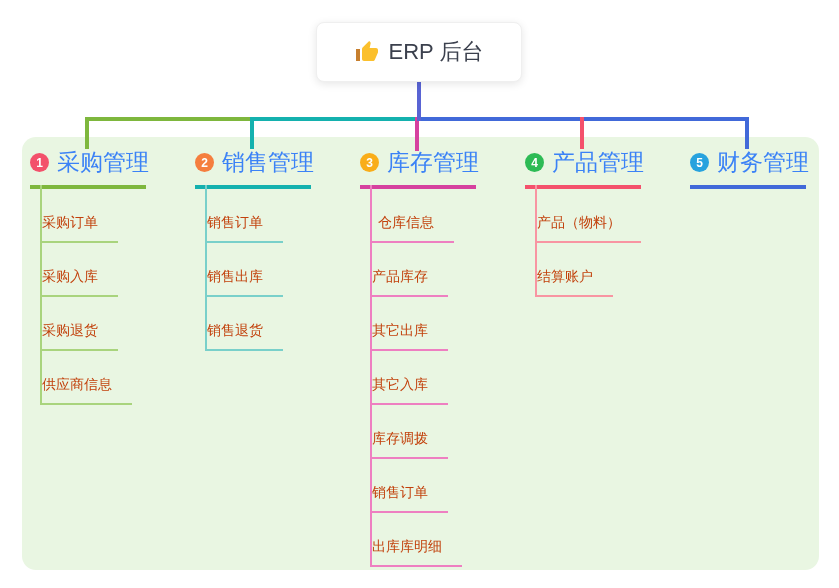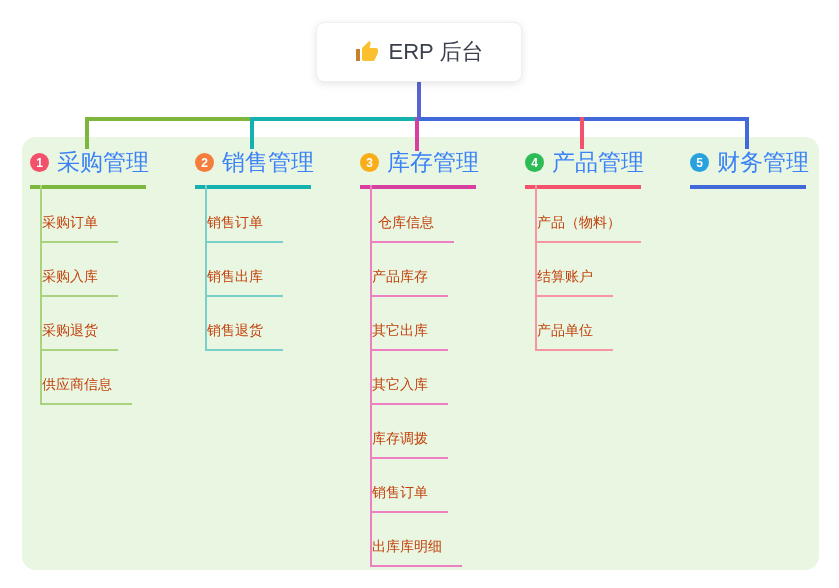--- a/index.html
+++ b/index.html
@@ -195,23 +195,20 @@
       <span class="branch-label">产品管理</span>
     </div>
     <div class="children">
       <div class="vline" style="background-color: rgb(248, 149, 162);"></div>
       <div class="child">
         <span class="child-label" style="border-bottom-color: rgb(248, 149, 162);">产品（物料）</span>
       </div>
       <div class="child">
         <span class="child-label" style="border-bottom-color: rgb(248, 149, 162);">结算账户</span>
       </div>
-      <div class="child">
-        <span class="child-label" style="border-bottom-color: rgb(248, 149, 162);">产品单位</span>
-      </div>
     </div>
   </div>
 
   <div class="branch" style="left:690px;">
     <div class="branch-header" style="border-bottom-color: rgb(65, 105, 217);">
       <span class="badge" style="background-color: rgb(39, 162, 222);">5</span>
       <span class="branch-label">财务管理</span>
     </div>
   </div>
 

